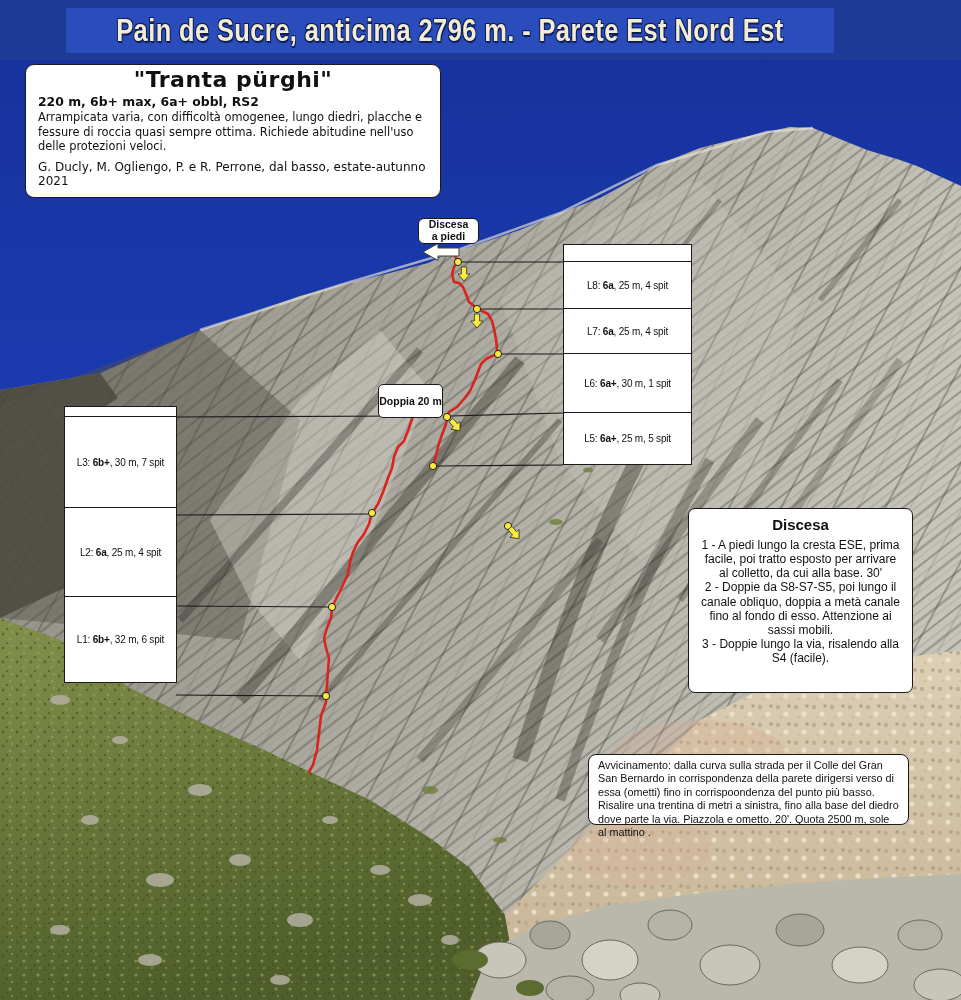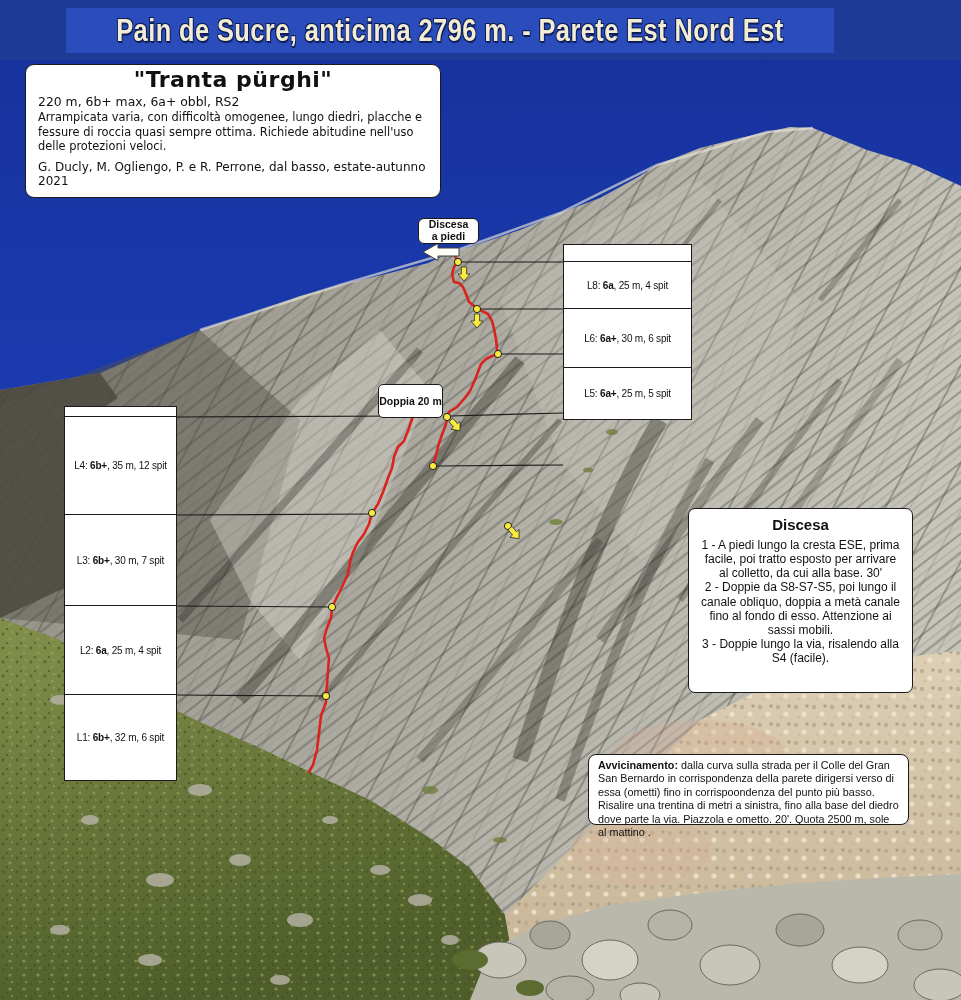--- a/index.html
+++ b/index.html
@@ -16,21 +16,21 @@
                 text-shadow:1px 2px 1px #0c1c55,-1px -1px 0 #0c1c55,1px -1px 0 #0c1c55,-1px 1px 0 #0c1c55;}
 
   
   .wbox{position:absolute;background:#fff;border:1.4px solid #1a1a1a;box-sizing:border-box;z-index:4;color:#111;}
   .rounded{border-radius:9px;}
 
   
   .route-info{left:25px;top:64px;width:416px;height:134px;padding:1px 12px 4px;
               font-family:"DejaVu Sans",sans-serif;}
   .route-name{font-size:22px;font-weight:600;text-align:center;margin:1px 0 2px;letter-spacing:.5px;}
-  .ri-line{font-size:12.4px;line-height:1.32;font-weight:400;}
+  .ri-line{font-size:12.4px;line-height:1.32;font-weight:700;}
   .ri-line2{font-size:12px;line-height:1.3;}
   .ri-desc{font-size:11.4px;line-height:1.24;}
   .ri-credits{font-size:12px;margin-top:7px;}
 
   
   .walk-label{left:418px;top:218px;width:61px;height:26px;border-radius:6px;
               display:flex;flex-direction:column;align-items:center;justify-content:center;
               font-size:10.5px;font-weight:600;line-height:1.12;}
   .rappel-label{left:378px;top:384px;width:65px;height:34px;border-radius:5px;
               display:flex;align-items:center;justify-content:center;font-size:10.5px;font-weight:bold;}
@@ -45,21 +45,21 @@
   .stack-right{left:563px;top:244px;width:129px;}
 
   
   .descent{left:688px;top:508px;width:225px;height:185px;border-radius:7px;padding:7px 10px 3px;}
   .descent-title{font-size:15px;font-weight:bold;text-align:center;margin-bottom:5px;}
   .descent-body{font-size:12px;line-height:1.18;white-space:pre-line;text-align:center;}
 
   
   .approach{left:588px;top:754px;width:321px;height:71px;border-radius:8px;padding:4px 9px;}
   .approach p{margin:0;font-size:10.8px;line-height:1.24;}
-  .approach b{font-weight:bold;}
+  .approach b{font-weight:normal;}
 </style>
 </head>
 <body>
 
 <div class="canvas">
 
   <svg width="961" height="1000" viewBox="0 0 961 1000">
     <defs>
       <linearGradient id="skyG" x1="0" y1="0" x2="0" y2="1">
         <stop offset="0" stop-color="#16319b"></stop>
@@ -256,41 +256,41 @@
   <div class="wbox walk-label">
     <span>Discesa</span>
     <span>a piedi</span>
   </div>
   <div class="wbox rappel-label">
     <span>Doppia 20 m</span>
   </div>
 
   <div class="stack stack-left">
     <div class="cell first" style="height:11px"></div>
-    <div class="cell" style="height:98px">
-      <span><span>L4: </span><b>6b+</b><span>, 35 m, 12 spit</span></span>
-    </div>
     <div class="cell" style="height:91px">
       <span><span>L3: </span><b>6b+</b><span>, 30 m, 7 spit</span></span>
     </div>
     <div class="cell" style="height:89px">
       <span><span>L2: </span><b>6a</b><span>, 25 m, 4 spit</span></span>
     </div>
     <div class="cell" style="height:86px">
       <span><span>L1: </span><b>6b+</b><span>, 32 m, 6 spit</span></span>
     </div>
   </div>
 
   <div class="stack stack-right">
     <div class="cell first" style="height:18px"></div>
     <div class="cell" style="height:47px">
       <span><span>L8: </span><b>6a</b><span>, 25 m, 4 spit</span></span>
     </div>
+    <div class="cell" style="height:45px">
+      <span><span>L7: </span><b>6a</b><span>, 25 m, 4 spit</span></span>
+    </div>
     <div class="cell" style="height:59px">
-      <span><span>L6: </span><b>6a+</b><span>, 30 m, 6 spit</span></span>
+      <span><span>L6: </span><b>6a+</b><span>, 30 m, 1 spit</span></span>
     </div>
     <div class="cell" style="height:52px">
       <span><span>L5: </span><b>6a+</b><span>, 25 m, 5 spit</span></span>
     </div>
   </div>
 
   <div class="wbox descent">
     <div class="descent-title">Discesa</div>
     <div class="descent-body">1 - A piedi lungo la cresta ESE, prima facile, poi tratto esposto per arrivare al colletto, da cui alla base. 30'
 2 - Doppie da S8-S7-S5, poi lungo il canale obliquo, doppia a metà canale fino al fondo di esso. Attenzione ai sassi mobili.

